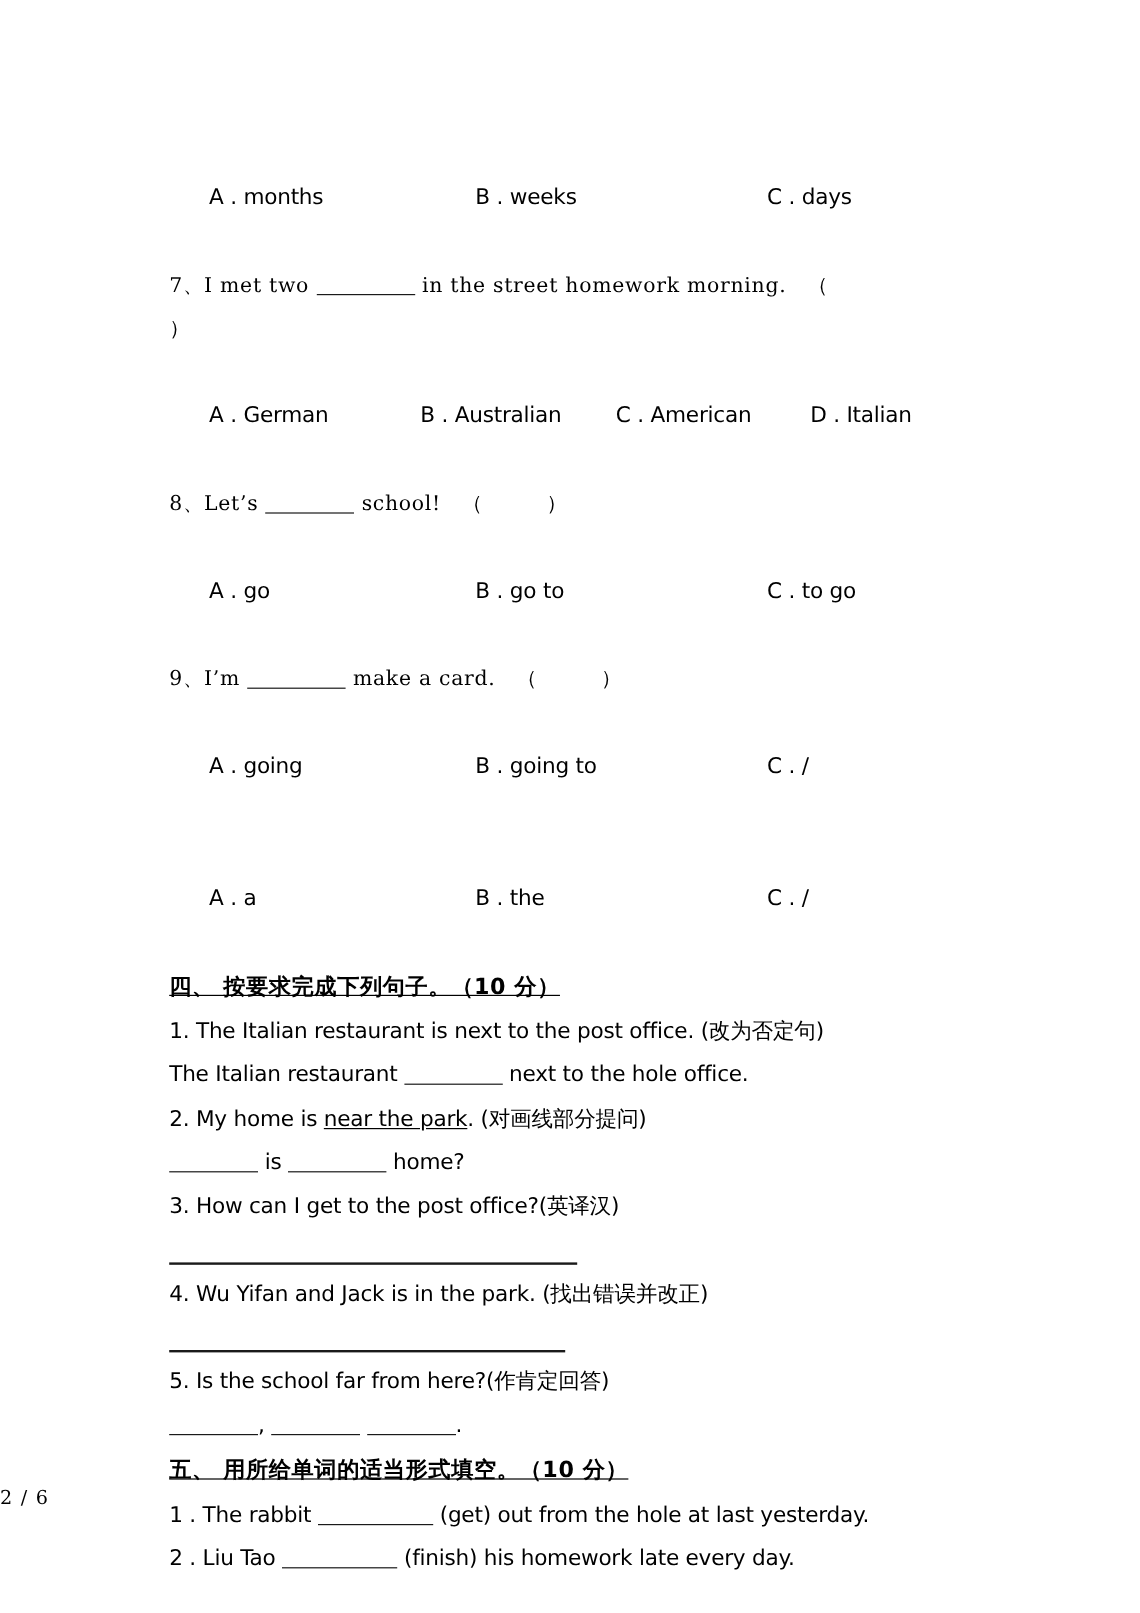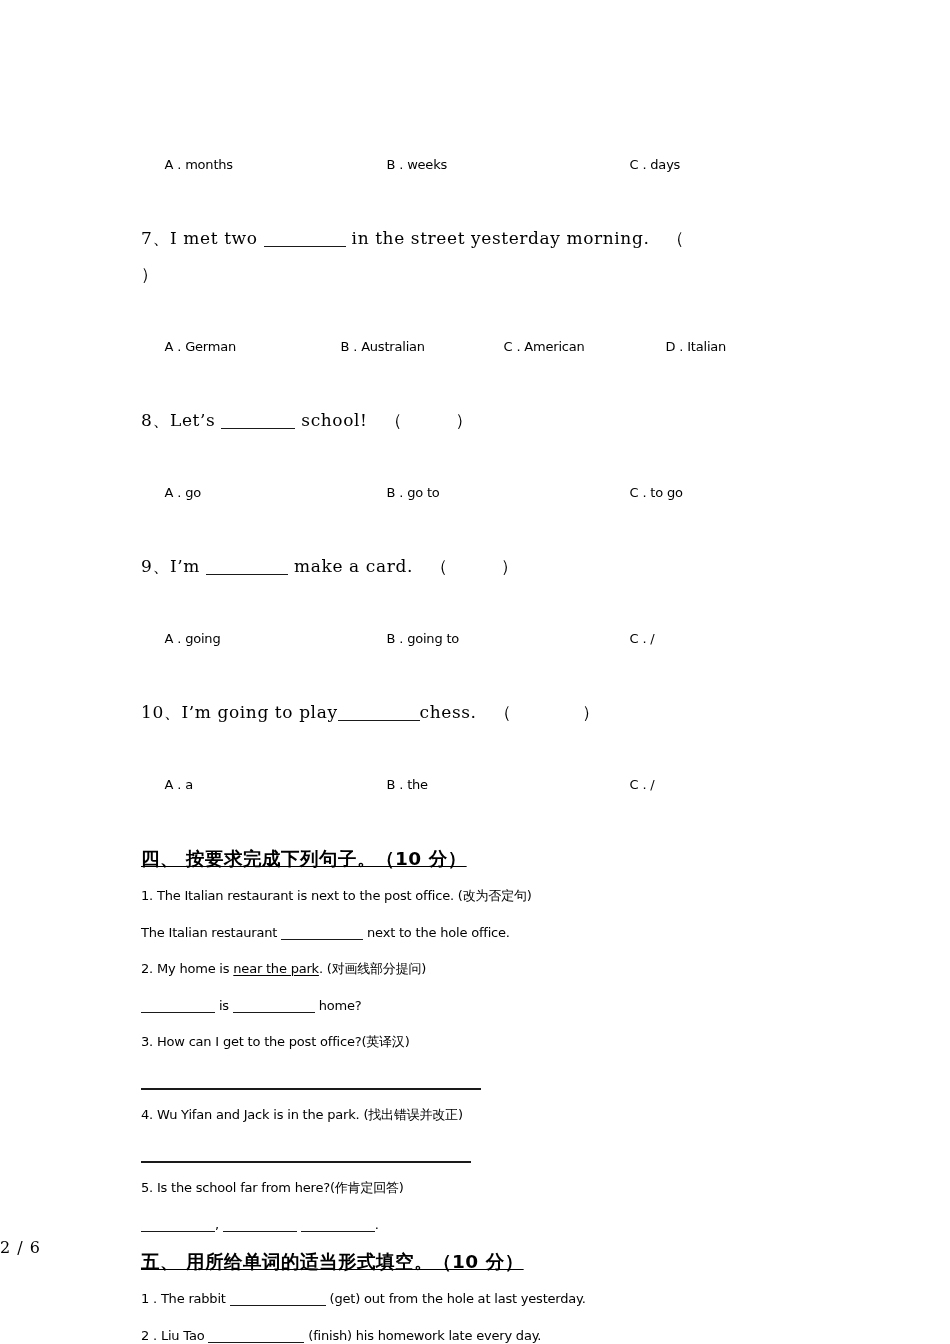--- a/index.html
+++ b/index.html
@@ -33,21 +33,21 @@
 
   
   .line {
     position: relative;
     white-space: pre;
   }
 
   
   .sans {
     font-family: "DejaVu Sans", sans-serif;
-    font-size: 13px;
+    font-size: 18px;
     line-height: 36.5px;
     letter-spacing: -0.2px;
   }
 
   
   .mono {
     font-family: "DejaVu Serif", serif;
     font-size: 17px;
     line-height: 36.5px;
     letter-spacing: 0.6px;
@@ -116,38 +116,37 @@
 </head>
 <body>
 
 <div class="page">
   <div class="content">
 
     <div class="line sans opts">
       <span class="opt" style="width:222px"><span>A</span><span> . </span><span>months</span></span><span class="opt" style="width:243px"><span>B</span><span> . </span><span>weeks</span></span><span class="opt"><span>C</span><span> . </span><span>days</span></span>
     </div>
 
-    <div class="line mono"><span>7、</span><span>I met two </span><span class="blank b-long"></span><span> in the street yesterday morning.　（</span></div>
+    <div class="line mono"><span>7、</span><span>I met two </span><span class="blank b-long"></span><span> in the street homework morning.　（</span></div>
     <div class="line mono"><span>）</span></div>
 
     <div class="line sans opts">
       <span class="opt" style="width:176px"><span>A</span><span> . </span><span>German</span></span><span class="opt" style="width:163px"><span>B</span><span> . </span><span>Australian</span></span><span class="opt" style="width:162px"><span>C</span><span> . </span><span>American</span></span><span class="opt"><span>D</span><span> . </span><span>Italian</span></span>
     </div>
 
     <div class="line mono"><span>8、</span><span>Let’s </span><span class="blank b-med"></span><span> school!　（　　　）</span></div>
     <div class="line sans opts">
       <span class="opt" style="width:222px"><span>A</span><span> . </span><span>go</span></span><span class="opt" style="width:243px"><span>B</span><span> . </span><span>go to</span></span><span class="opt"><span>C</span><span> . </span><span>to go</span></span>
     </div>
 
     <div class="line mono"><span>9、</span><span>I’m </span><span class="blank b-long"></span><span> make a card.　（　　　）</span></div>
     <div class="line sans opts">
       <span class="opt" style="width:222px"><span>A</span><span> . </span><span>going</span></span><span class="opt" style="width:243px"><span>B</span><span> . </span><span>going to</span></span><span class="opt"><span>C</span><span> . </span><span>/</span></span>
     </div>
 
-    <div class="line mono"><span>10、</span><span>I’m going to play</span><span class="blank b-long"></span><span>chess.　（　　　　）</span></div>
     <div class="line sans opts">
       <span class="opt" style="width:222px"><span>A</span><span> . </span><span>a</span></span><span class="opt" style="width:243px"><span>B</span><span> . </span><span>the</span></span><span class="opt"><span>C</span><span> . </span><span>/</span></span>
     </div>
 
     <div class="line heading">四、 按要求完成下列句子。（10 分）</div>
 
     <div class="line sans">1. The Italian restaurant is next to the post office. (改为否定句)</div>
     <div class="line sans"><span>The Italian restaurant </span><span class="blank b-long"></span><span> next to the hole office.</span></div>
 
     <div class="line sans"><span>2. My home is </span><u class="ul">near the park</u><span>. (对画线部分提问)</span></div>

